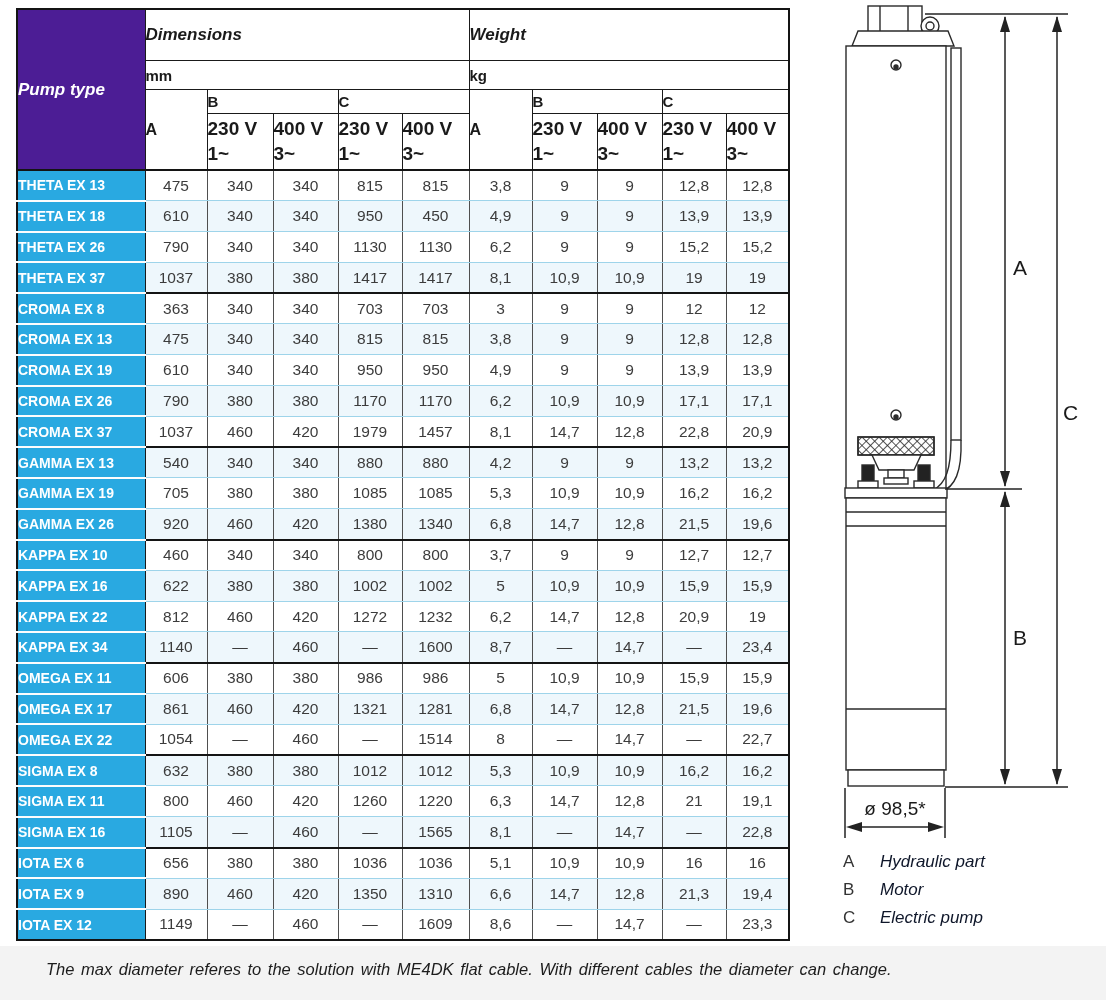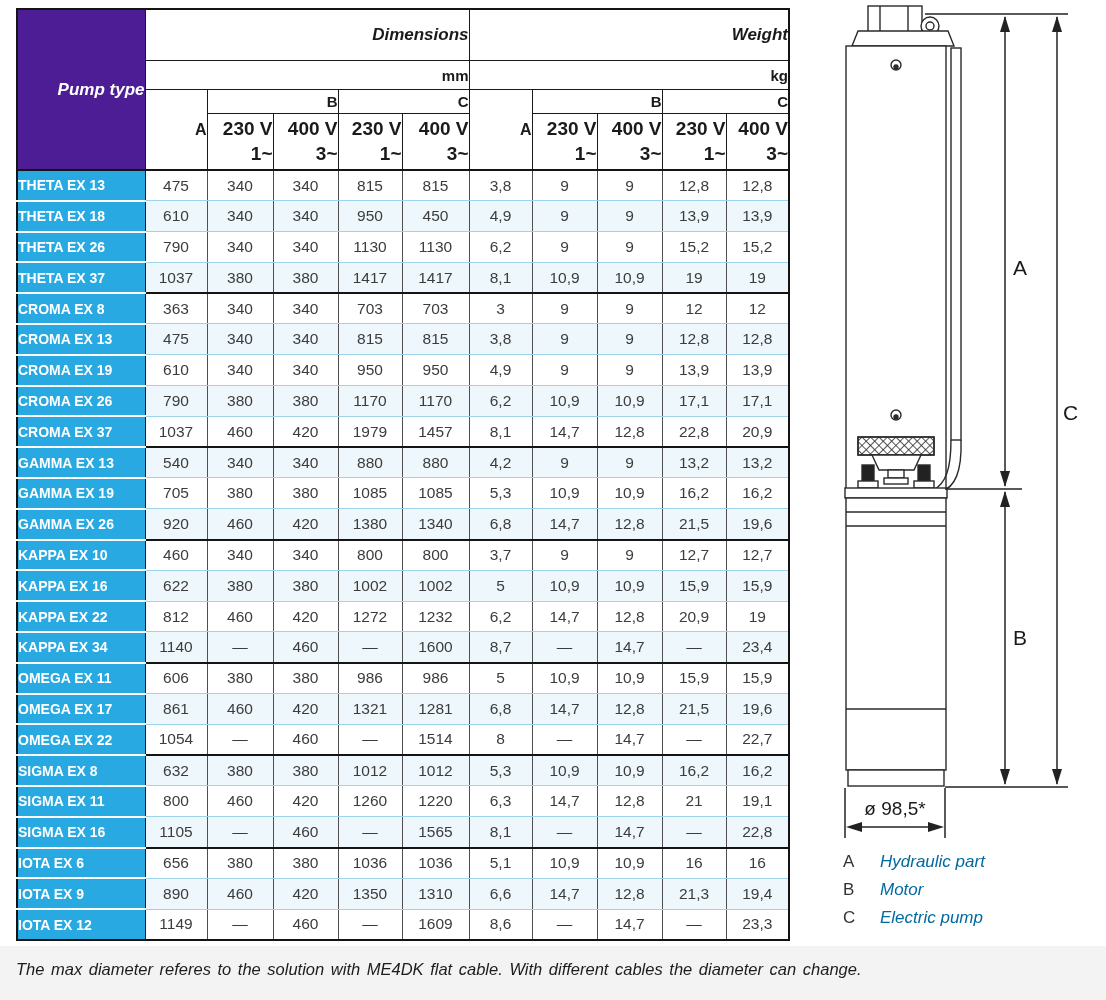--- a/index.html
+++ b/index.html
@@ -3,21 +3,21 @@
 <meta charset="utf-8">
 <style>
   html,body{margin:0;padding:0;background:#fff;}
   .page{position:relative;width:1106px;height:1000px;background:#fff;overflow:hidden;
         font-family:"Liberation Sans",sans-serif;}
 
   
   table.spec{position:absolute;left:16px;top:8px;border-collapse:collapse;table-layout:fixed;
              border:2px solid #141414;}
   table.spec th,table.spec td{padding:0;overflow:hidden;}
-  thead th{border:1.5px solid #1a1a1a;background:#fff;color:#1a1a1a;font-weight:bold;text-align:right;}
+  thead th{border:1.5px solid #1a1a1a;background:#fff;color:#1a1a1a;font-weight:bold;text-align:left;}
   th.pumptype{background:#4c1d95;color:#fff;font-style:italic;font-size:17px;font-weight:bold;}
   th.sect{font-style:italic;font-size:17px;height:50px;}
   th.unit{font-size:15px;height:28px;}
   th.bc{font-size:15px;height:23px;}
   th.colA{font-size:16px;}
   th.volt{font-size:19px;height:55px;line-height:1.3;font-weight:bold;}
   th.volt span{display:block;}
 
   tbody tr{height:30.8px;border-radius:9px;}
   tbody th{background:#29a9e1;color:#fff;font-size:14px;font-weight:bold;text-align:left;
@@ -31,25 +31,25 @@
 
   
   svg.diagram{position:absolute;left:830px;top:0;}
   svg text{font-family:"Liberation Sans",sans-serif;fill:#1a1a1a;}
   .dimlabel{font-size:21px;font-weight:500;}
   .dialabel{font-size:19px;font-weight:500;}
 
   .legend{position:absolute;left:843px;top:848px;}
   .legend-row{display:flex;height:28px;align-items:center;}
   .legend-key{width:37px;font-size:17px;color:#333;}
-  .legend-text{font-size:17px;font-style:italic;color:#0369a1;}
+  .legend-text{font-size:17px;font-style:italic;color:#0f172a;}
 
   
   .footer-strip{position:absolute;left:0;top:946px;width:1106px;height:54px;background:#f3f3f3;}
-  .footer-note{position:absolute;left:16px;top:960px;font-size:16.5px;font-style:italic;
+  .footer-note{position:absolute;left:46px;top:960px;font-size:16.5px;font-style:italic;
                color:#1c1c1c;white-space:nowrap;word-spacing:2px;}
 </style>
 </head>
 <body>
 
 <div class="page">
 
   <table class="spec">
     <colgroup>
       <col style="width:128px">

